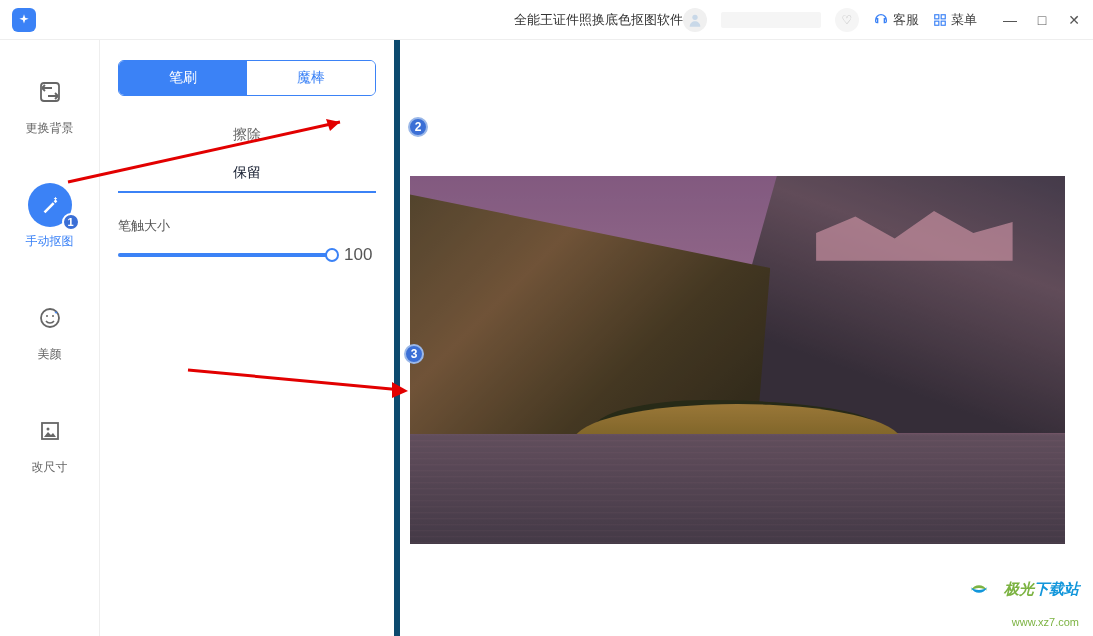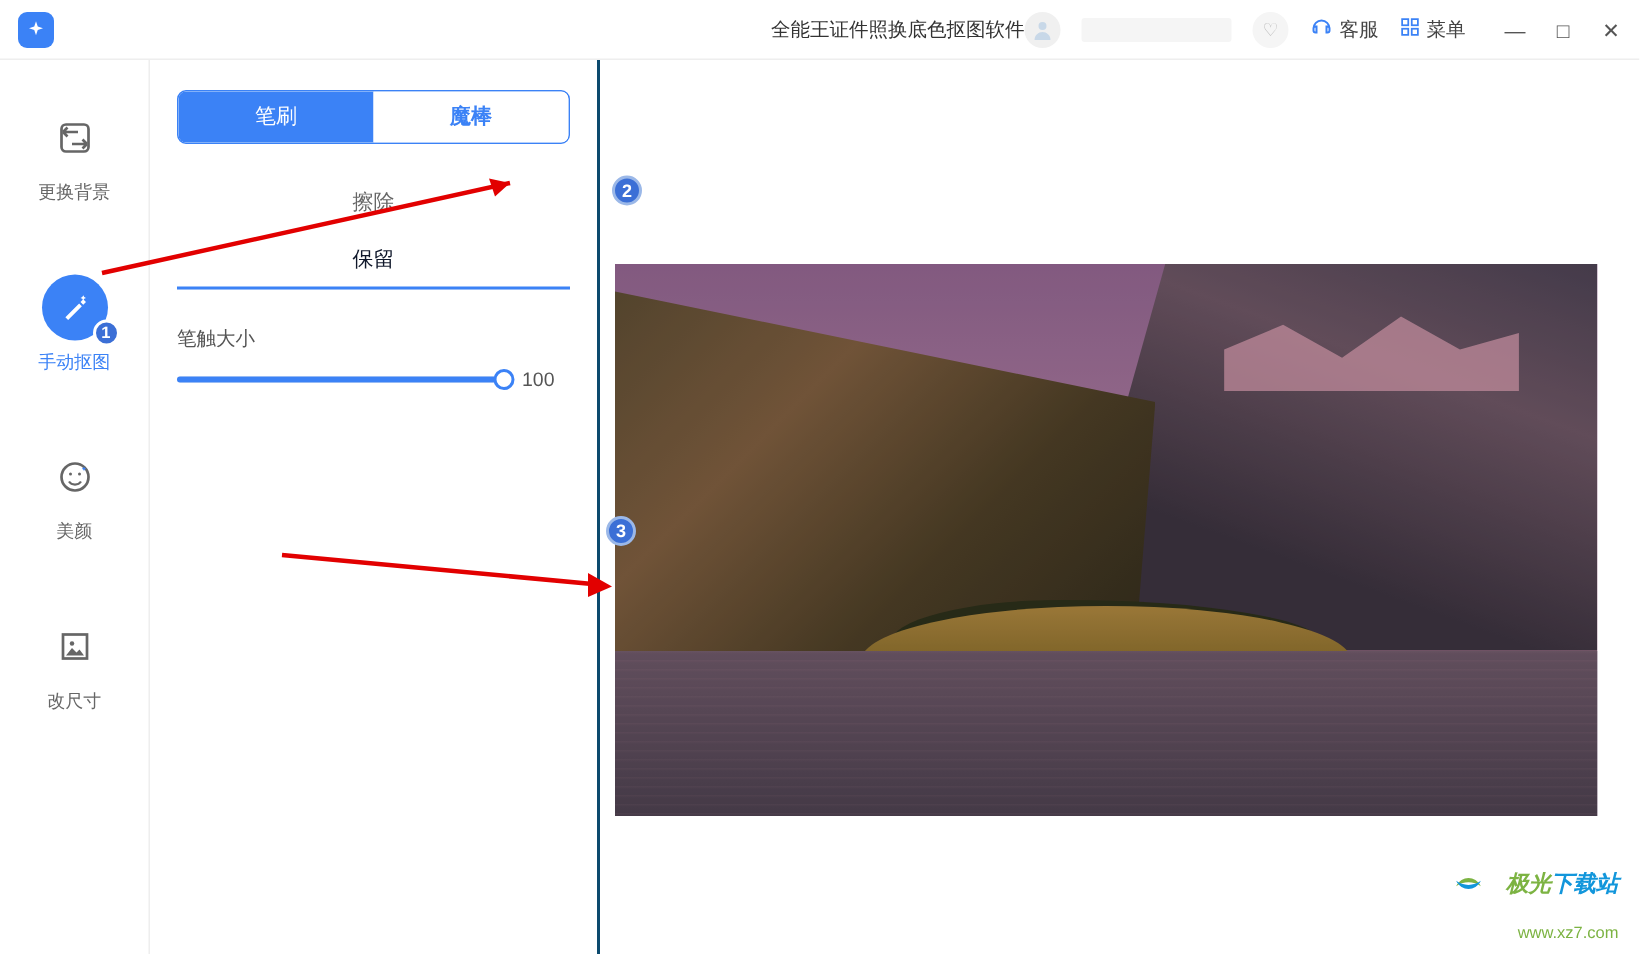--- a/index.html
+++ b/index.html
@@ -6,54 +6,54 @@
 body { width: 1093px; height: 636px; background: #fff; position: relative; overflow: hidden; }
 
 
 .titlebar { height: 40px; display: flex; align-items: center; padding: 0 12px; border-bottom: 1px solid #eee; }
 .app-logo { width: 24px; height: 24px; background: #3b82f6; border-radius: 6px; display: flex; align-items: center; justify-content: center; margin-right: 10px; }
 .app-title { font-size: 13px; color: #333; flex: 1; text-align: right; }
 .titlebar-right { display: flex; align-items: center; gap: 14px; }
 .avatar { width: 24px; height: 24px; border-radius: 50%; background: #f0f0f0; display: flex; align-items: center; justify-content: center; }
 .gray-box { width: 100px; height: 16px; background: #f5f5f5; border-radius: 2px; }
 .heart-icon { width: 24px; height: 24px; border-radius: 50%; background: #f5f5f5; display: flex; align-items: center; justify-content: center; color: #bbb; font-size: 12px; }
-.tb-item { display: flex; gap: 4px; font-size: 13px; color: #444; cursor: pointer; }
+.tb-item { display: flex; align-items: center; gap: 4px; font-size: 13px; color: #444; cursor: pointer; }
 .win-controls { display: flex; gap: 18px; margin-left: 12px; }
 .win-btn { font-size: 14px; color: #555; cursor: pointer; width: 14px; text-align: center; }
 
 
 .main { display: flex; height: calc(100% - 40px); }
 .sidebar { width: 100px; border-right: 1px solid #eee; display: flex; flex-direction: column; align-items: center; padding-top: 30px; gap: 46px; }
 .side-item { display: flex; flex-direction: column; align-items: center; gap: 6px; cursor: pointer; position: relative; }
 .side-icon { width: 44px; height: 44px; border-radius: 50%; display: flex; align-items: center; justify-content: center; }
 .side-icon.plain { color: #666; font-size: 20px; }
 .side-icon.active { background: #3b82f6; color: #fff; font-size: 20px; }
 .side-label { font-size: 12px; color: #666; }
 .side-label.active { color: #3b82f6; }
 .badge { position: absolute; top: 30px; right: -6px; width: 18px; height: 18px; border-radius: 50%; background: #3b6fd6; color: #fff; font-size: 11px; display: flex; align-items: center; justify-content: center; border: 2px solid #fff; font-weight: bold; }
 
 
-.panel { width: 300px; padding: 20px 18px; border-right: 2px solid #0c4a6e; }
+.panel { width: 300px; padding: 20px 18px; border-right: 6px solid #0c4a6e; }
 .mode-tabs { display: flex; border: 1px solid #3b82f6; border-radius: 6px; overflow: hidden; margin-bottom: 20px; }
 .mode-tab { flex: 1; text-align: center; padding: 8px 0; font-size: 14px; cursor: pointer; }
 .mode-tab.active { background: #3b82f6; color: #fff; }
-.mode-tab.inactive { color: #3b82f6; background: #fff; font-weight: bold; }
+.mode-tab.inactive { color: #3b82f6; background: #fff; }
 .sub-tabs { display: flex; border-bottom: 1px solid #eee; margin-bottom: 24px; flex-direction: column; }
 .sub-tab { flex: 1; text-align: center; padding: 10px 0; font-size: 14px; color: #666; cursor: pointer; position: relative; }
 .sub-tab.active { color: #0f172a; }
 .sub-tab.active::after { content: ''; position: absolute; bottom: -1px; left: 0; right: 0; height: 2px; background: #3b82f6; }
 
 .control { margin-bottom: 24px; }
 .ctrl-label { font-size: 13px; color: #555; margin-bottom: 10px; display: flex; align-items: center; gap: 4px; }
 .help-circle { width: 14px; height: 14px; border-radius: 50%; border: 1px solid #bbb; color: #bbb; font-size: 10px; display: flex; align-items: center; justify-content: center; }
 .slider-row { display: flex; align-items: center; gap: 12px; }
 .slider { flex: 1; position: relative; height: 4px; background: #e5e5e5; border-radius: 2px; }
 .slider-fill { position: absolute; left: 0; top: 0; height: 100%; background: #3b82f6; border-radius: 2px; }
 .slider-thumb { position: absolute; top: 50%; width: 14px; height: 14px; border-radius: 50%; background: #fff; border: 2px solid #3b82f6; transform: translate(-50%, -50%); cursor: pointer; }
-.slider-val { font-size: 13px; color: #555; min-width: 32px; }
+.slider-val { font-size: 17px; color: #555; min-width: 32px; }
 
 
 .canvas-area { flex: 1; position: relative; background: #fff; }
 .image-canvas { position: absolute; left: 10px; top: 136px; width: 655px; height: 368px; overflow: hidden; }
 .landscape { width: 100%; height: 100%; position: relative; }
 .sky { position: absolute; inset: 0; background: linear-gradient(180deg, #8e8ab8 0%, #9fa0c5 30%, #b8b9d0 50%); }
 .mountain-left { position: absolute; left: 0; top: 5%; width: 55%; height: 80%; background: linear-gradient(135deg, #5a6840 0%, #7a8050 30%, #4a5530 60%, #2a3520 100%); clip-path: polygon(0 0, 100% 25%, 95% 100%, 0 100%); }
 .mountain-right { position: absolute; right: 0; top: 0; width: 55%; height: 70%; background: linear-gradient(200deg, #4a5a6a 0%, #6a7580 30%, #3a4550 70%); clip-path: polygon(20% 0, 100% 0, 100% 100%, 0 100%); }
 .snow { position: absolute; right: 8%; top: 8%; width: 30%; height: 15%; background: #d8dce5; clip-path: polygon(0 50%, 20% 20%, 40% 60%, 60% 10%, 80% 50%, 100% 30%, 100% 100%, 0 100%); opacity: 0.7; }
 .grass { position: absolute; left: 25%; bottom: 28%; width: 50%; height: 10%; background: linear-gradient(180deg, #a8b850 0%, #889838 100%); border-radius: 50% 50% 0 0 / 100% 100% 0 0; }

